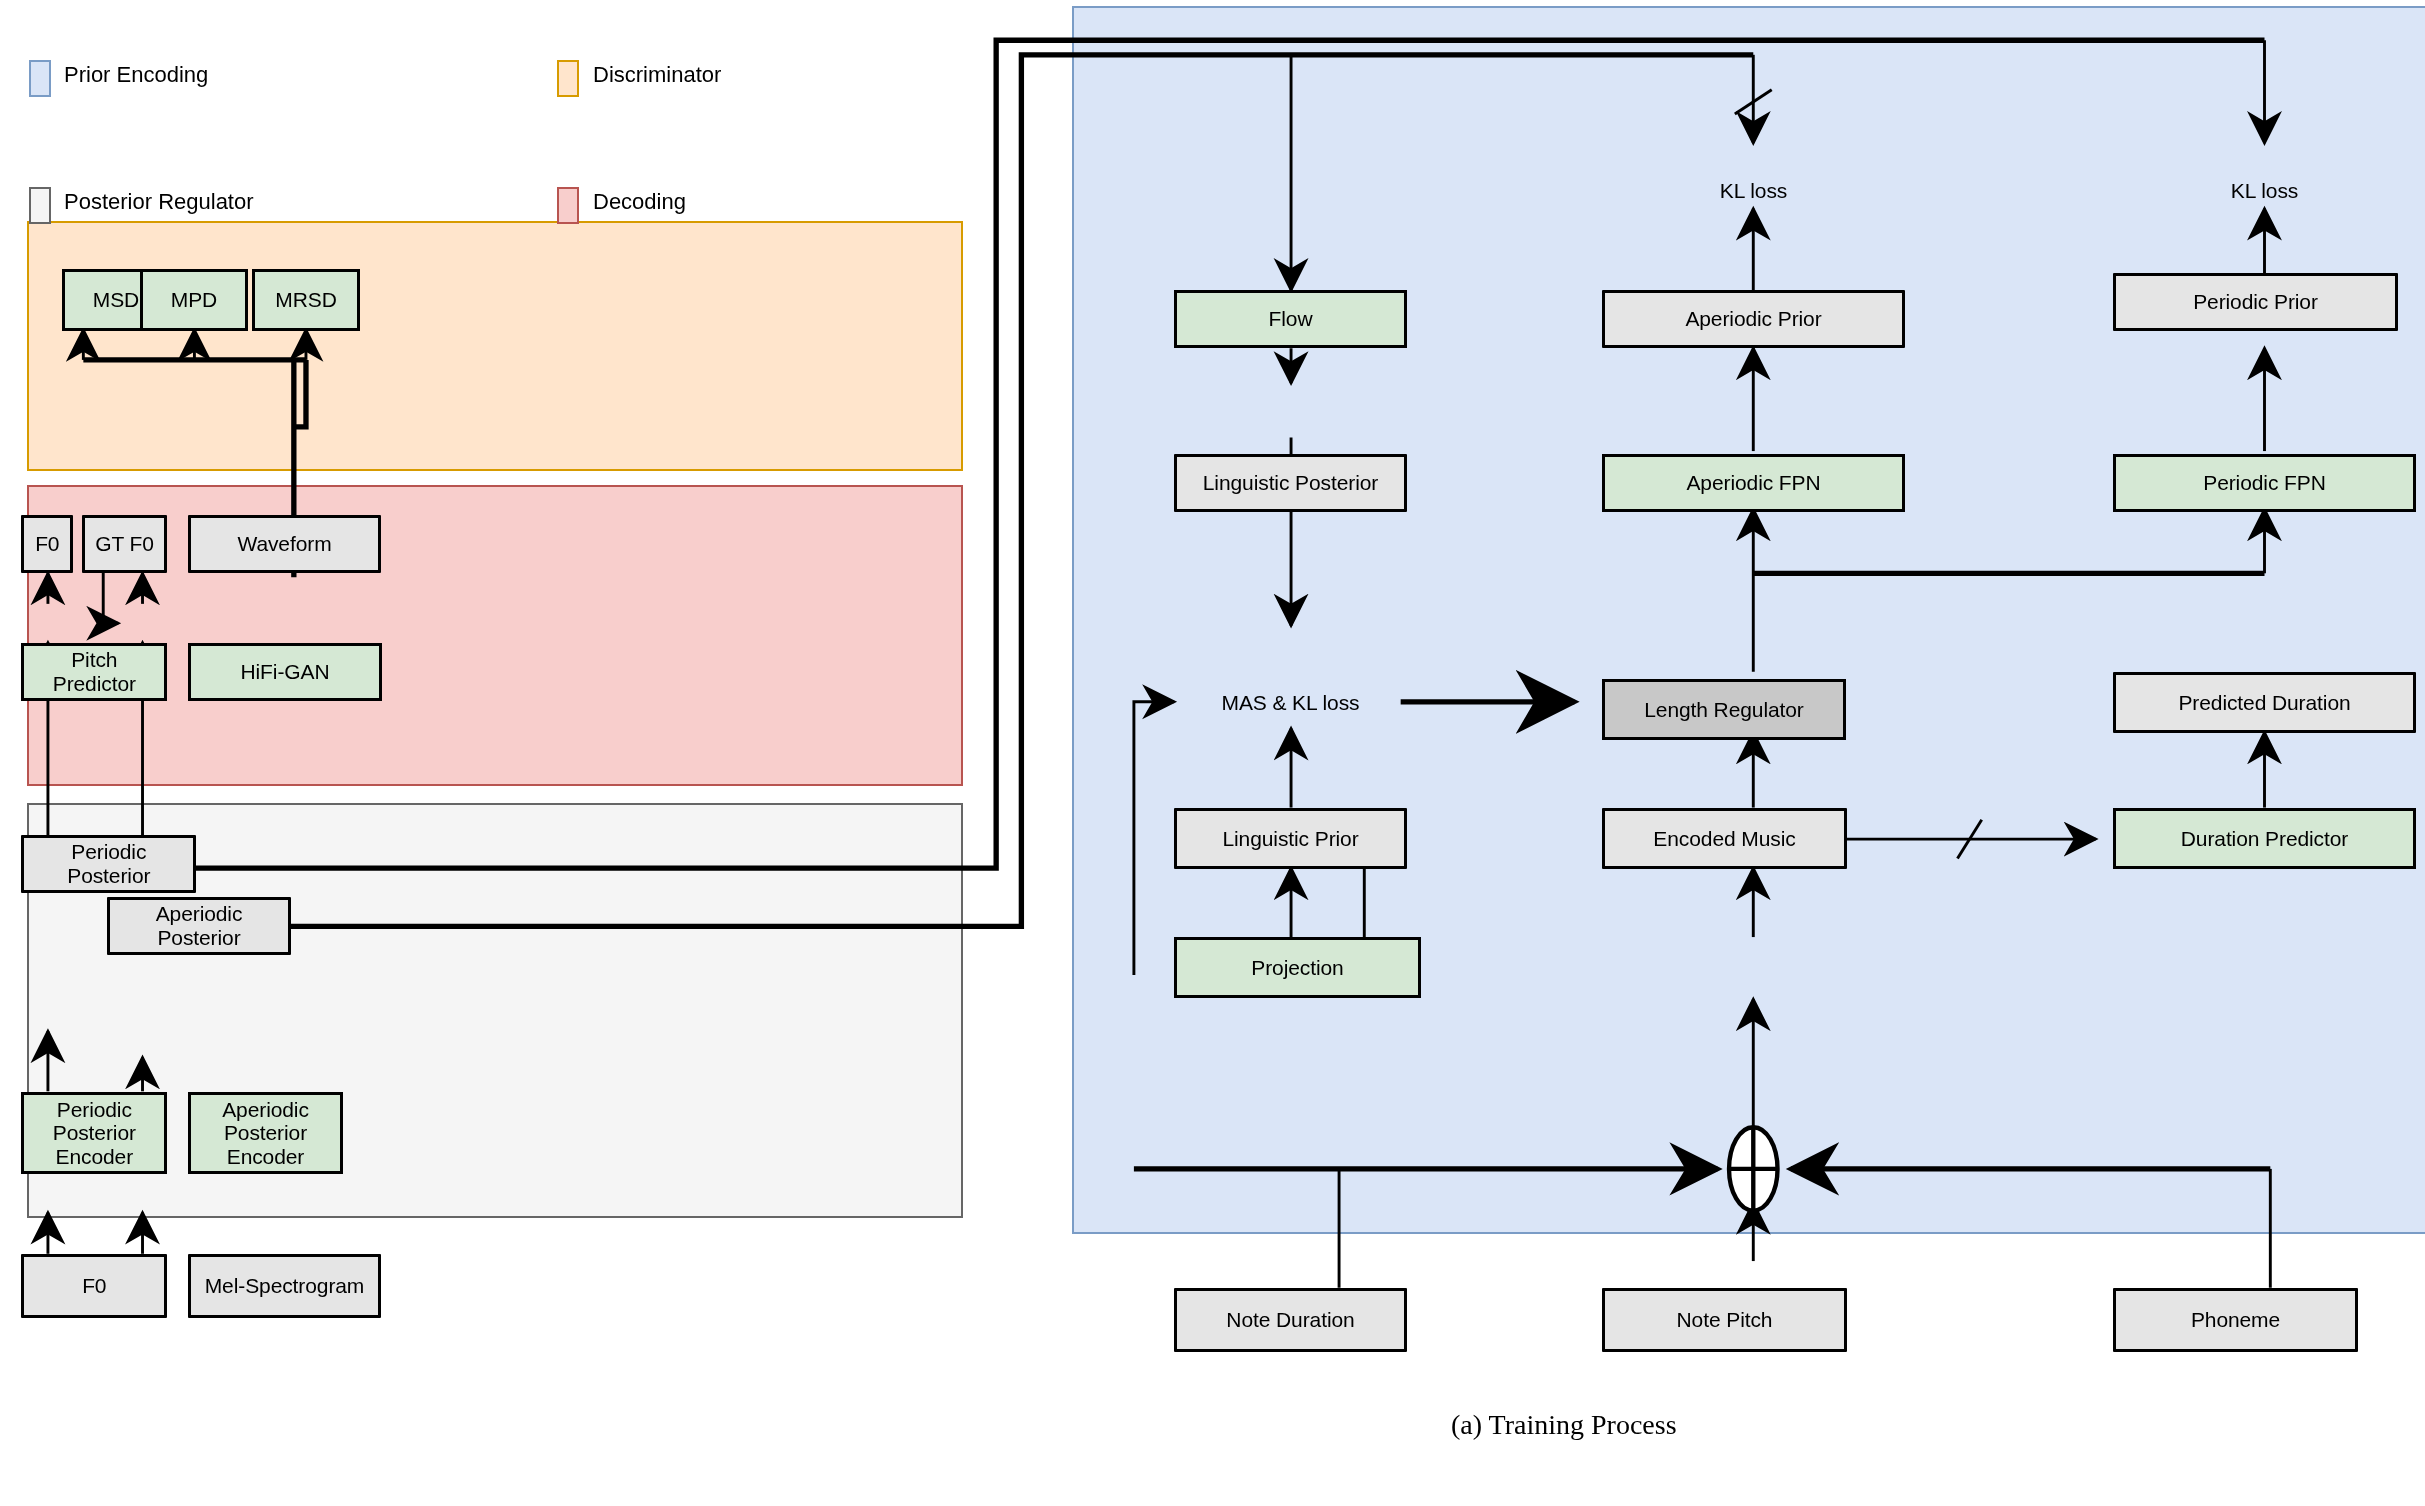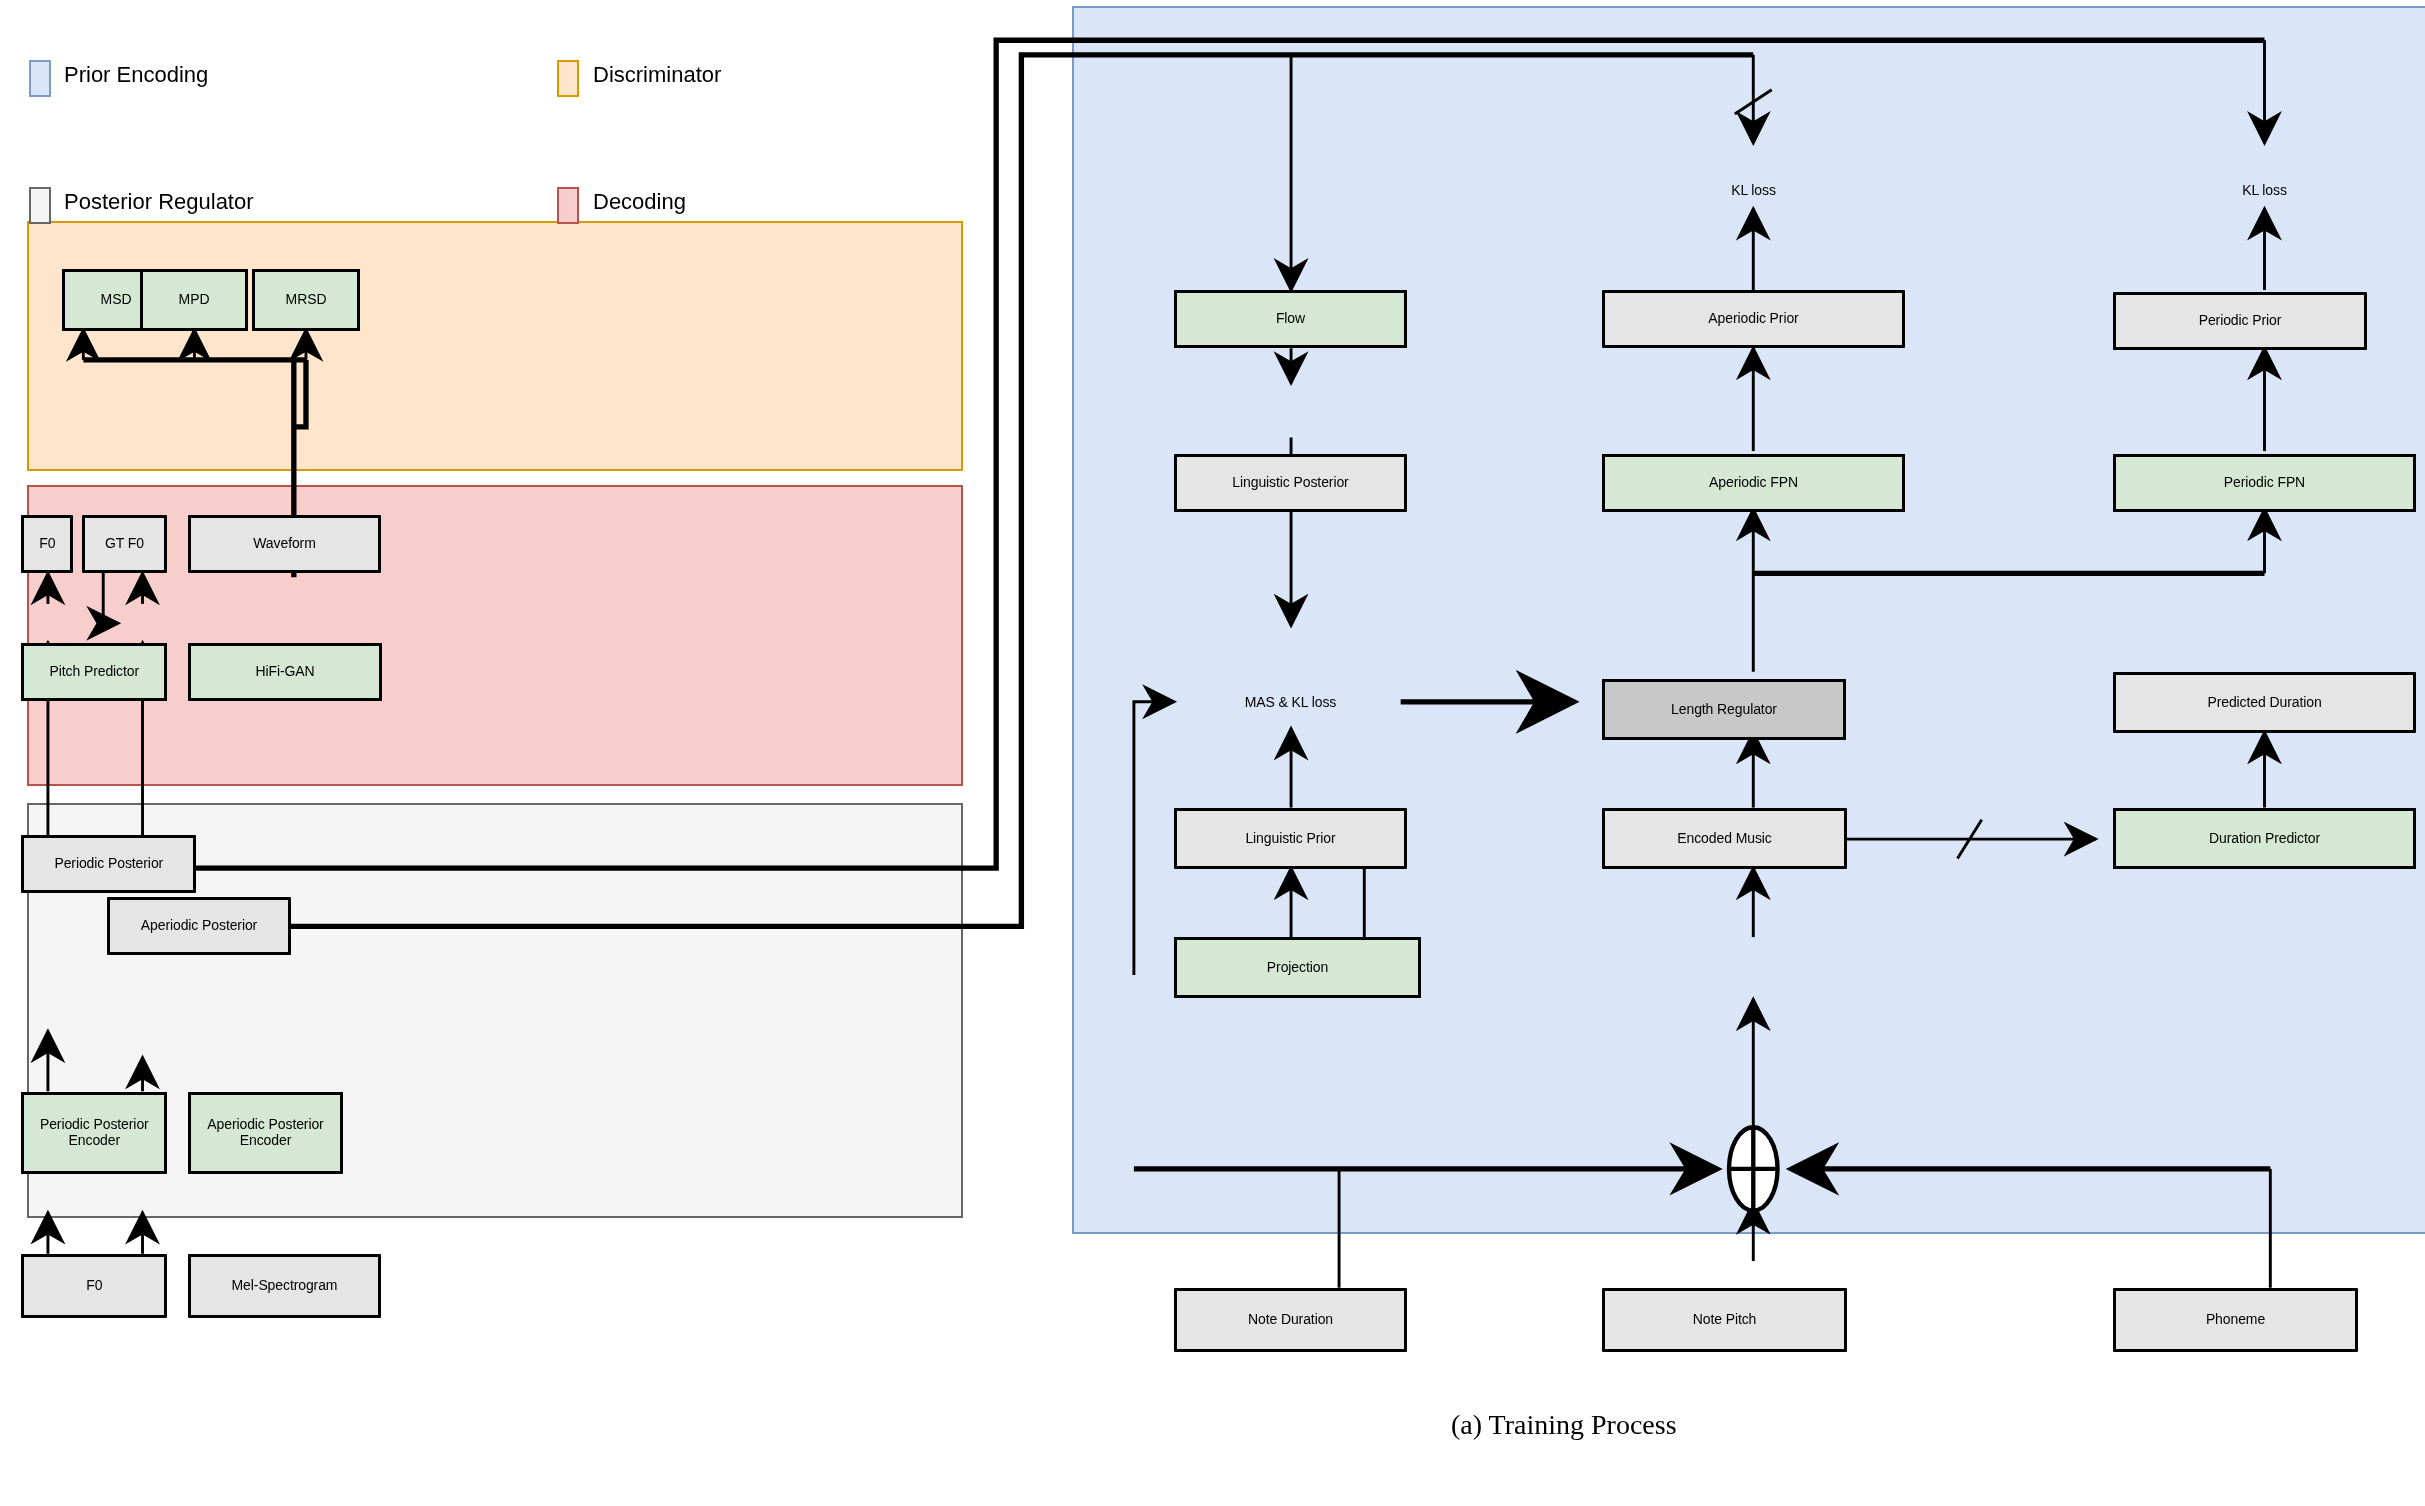--- a/index.html
+++ b/index.html
@@ -17,21 +17,21 @@
   .panel.pink{background:#f8cecc;border:2.9px solid #b85450;}
   .panel.gray{background:#f5f5f5;border:2.9px solid #666666;}
 
   
   .node{
     position:absolute;box-sizing:border-box;
     display:flex;align-items:center;justify-content:center;
     text-align:center;line-height:1.12;
     border:3.4px solid #000;
     color:#000;
-    font-size:14px;
+    font-size:21px;
     letter-spacing:-0.1px;
     z-index:6;
     padding:1px 2.9px;
   }
   .node.round{border-radius:1px;background:#e5e5e5;}
   .node.sharp{border-radius:0;background:#d5e8d4;}
   .node.grayfill{border-radius:0;background:#c8c8c8;}
   .node.plain{border:none;background:transparent;}
 
   
@@ -223,21 +223,21 @@
   <div class="node sharp" style="left:188px;top:1092px;width:155px;height:82px;">
     <span style="white-space:pre-line">Aperiodic Posterior
 Encoder</span>
   </div>
 
   <div class="node round" style="left:21.3px;top:1254px;width:146px;height:64px;">F0</div>
   <div class="node round" style="left:188px;top:1254px;width:193px;height:64px;">Mel-Spectrogram</div>
 
   <div class="node sharp" style="left:1174px;top:290px;width:233px;height:58px;">Flow</div>
   <div class="node round" style="left:1602px;top:290px;width:303px;height:58px;">Aperiodic Prior</div>
-  <div class="node round" style="left:2113px;top:292px;width:254px;height:58px;">Periodic Prior</div>
+  <div class="node round" style="left:2113px;top:273px;width:285px;height:58px;">Periodic Prior</div>
 
   <div class="node plain" style="left:1666px;top:172px;width:175px;height:37px;">KL loss</div>
   <div class="node plain" style="left:2177px;top:172px;width:175px;height:37px;">KL loss</div>
 
   <div class="node round" style="left:1174px;top:454px;width:233px;height:58px;">Linguistic Posterior</div>
   <div class="node sharp" style="left:1602px;top:454px;width:303px;height:58px;">Aperiodic FPN</div>
   <div class="node sharp" style="left:2113px;top:454px;width:303px;height:58px;">Periodic FPN</div>
 
   <div class="node plain" style="left:1174px;top:682px;width:233px;height:41px;">MAS &amp; KL loss</div>
   <div class="node grayfill" style="left:1602px;top:679px;width:244px;height:61px;">Length Regulator</div>

